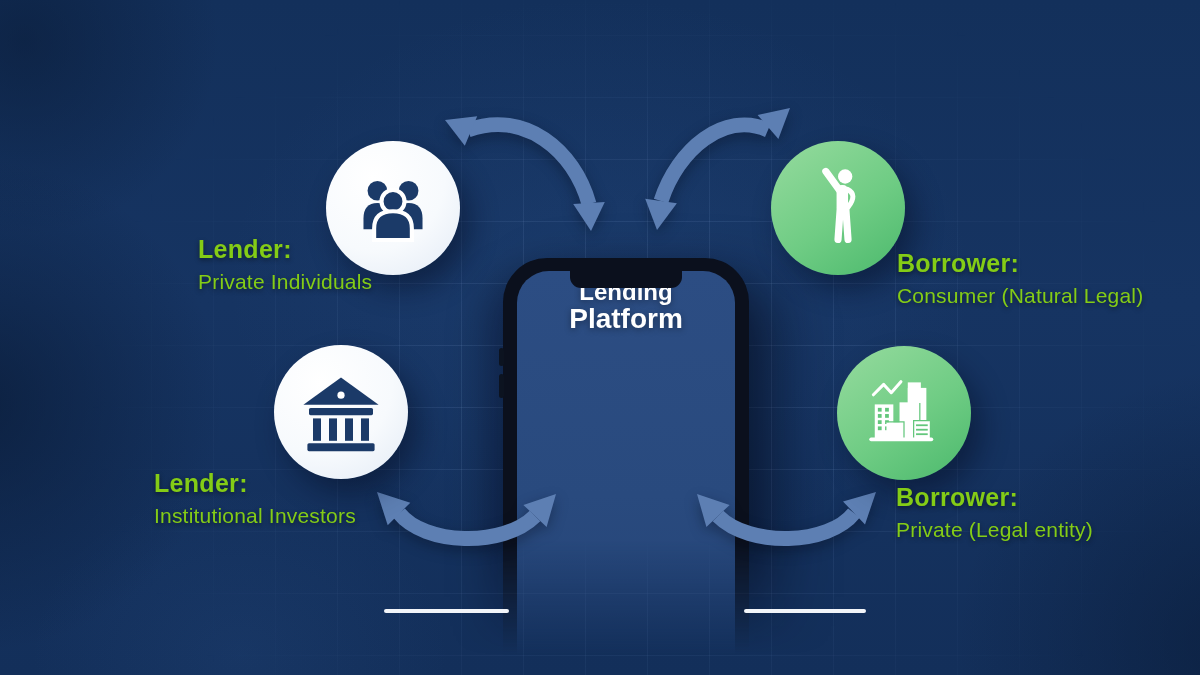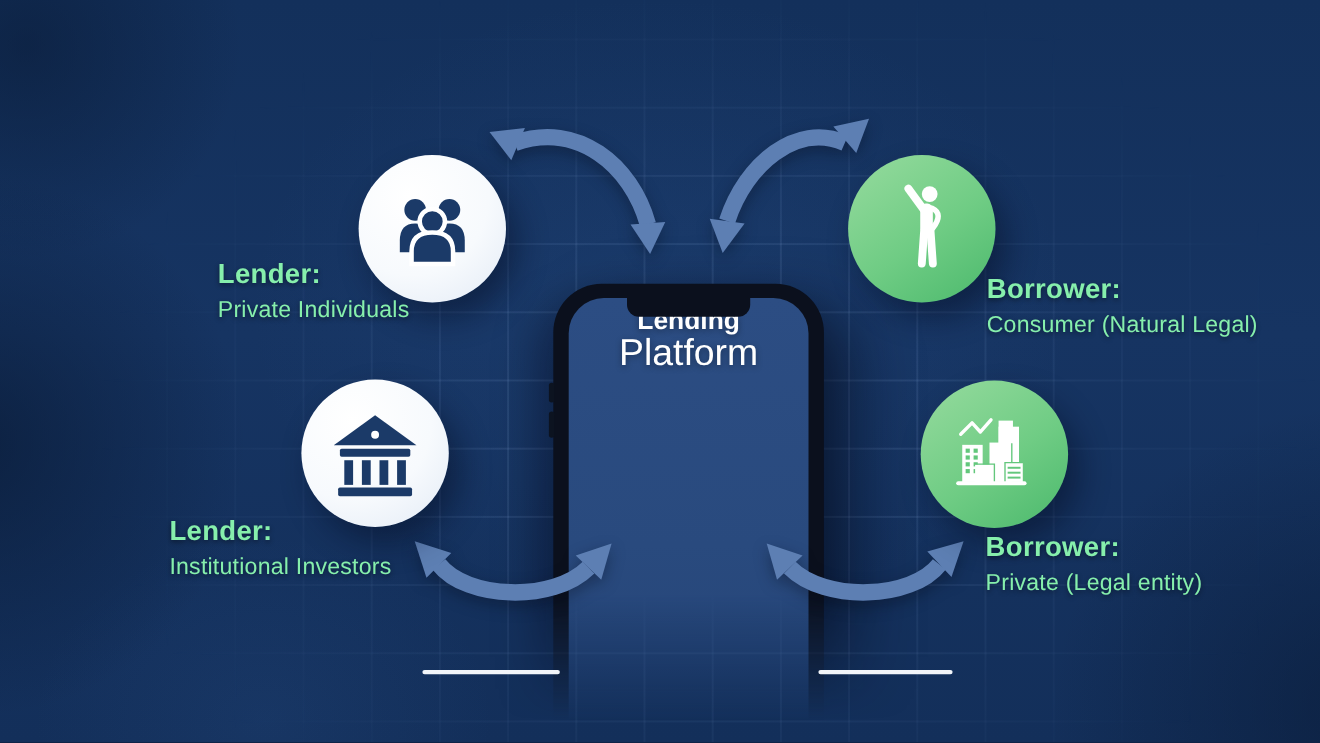--- a/index.html
+++ b/index.html
@@ -50,40 +50,40 @@
   }
   .phone-notch{
     position:absolute;left:570px;top:271px;width:112px;height:17px;
     background:#0b101d;border-radius:0 0 11px 11px;
   }
   .p2p-line1{
     padding-top:62px;font-size:66px;font-weight:800;letter-spacing:1px;line-height:1;
     text-shadow:0 3px 8px rgba(0,0,0,0.35);
   }
   .p2p-line2{margin-top:8px;font-size:24px;font-weight:800;line-height:1.05;text-shadow:0 2px 6px rgba(0,0,0,0.35);}
-  .p2p-line3{font-size:34px;font-weight:400;line-height:1.05;text-shadow:0 2px 6px rgba(0,0,0,0.35);}
+  .p2p-line3{font-size:28px;font-weight:700;line-height:1.05;text-shadow:0 2px 6px rgba(0,0,0,0.35);}
   
   .arrows{position:absolute;left:0;top:0;}
   .arrow-band{fill:none;stroke:var(--c-arrow,#5d7fb3);stroke-width:15;}
   .arrow-head{fill:var(--c-arrow,#5d7fb3);}
   .arrows g{filter:drop-shadow(0 5px 7px rgba(2,8,22,0.35));}
   
   .node-circle{
     position:absolute;width:134px;height:134px;border-radius:50%;
     box-shadow:10px 14px 28px rgba(4,12,30,0.45);
     display:flex;align-items:center;justify-content:center;
   }
   .circle-white{background:radial-gradient(circle at 35% 28%, #ffffff 0%, #f7fafd 55%, #e2eaf5 100%);}
   .circle-green{background:linear-gradient(145deg, var(--c-green1,#96db9e) 0%, #6fcc84 55%, var(--c-green2,#4bb96c) 100%);}
   .c-people{left:326px;top:141px;}
   .c-bank{left:274px;top:345px;}
   .c-person{left:771px;top:141px;}
   .c-buildings{left:837px;top:346px;}
   
-  .node-label{position:absolute;color:#86efac;text-shadow:0 2px 5px rgba(0,0,0,0.45);}
+  .node-label{position:absolute;color:#84cc16;text-shadow:0 2px 5px rgba(0,0,0,0.45);}
   .node-title{font-size:25px;font-weight:700;line-height:1.1;letter-spacing:0.3px;}
   .node-sub{font-size:21px;font-weight:400;margin-top:6px;letter-spacing:0.2px;}
   .l-tl{left:198px;top:236px;}
   .l-bl{left:154px;top:470px;}
   .l-tr{left:897px;top:250px;}
   .l-br{left:896px;top:484px;}
   
   .underline{position:absolute;top:609px;height:4px;background:#f2f5f9;border-radius:2px;}
   .u-left{left:384px;width:125px;}
   .u-right{left:744px;width:122px;}

